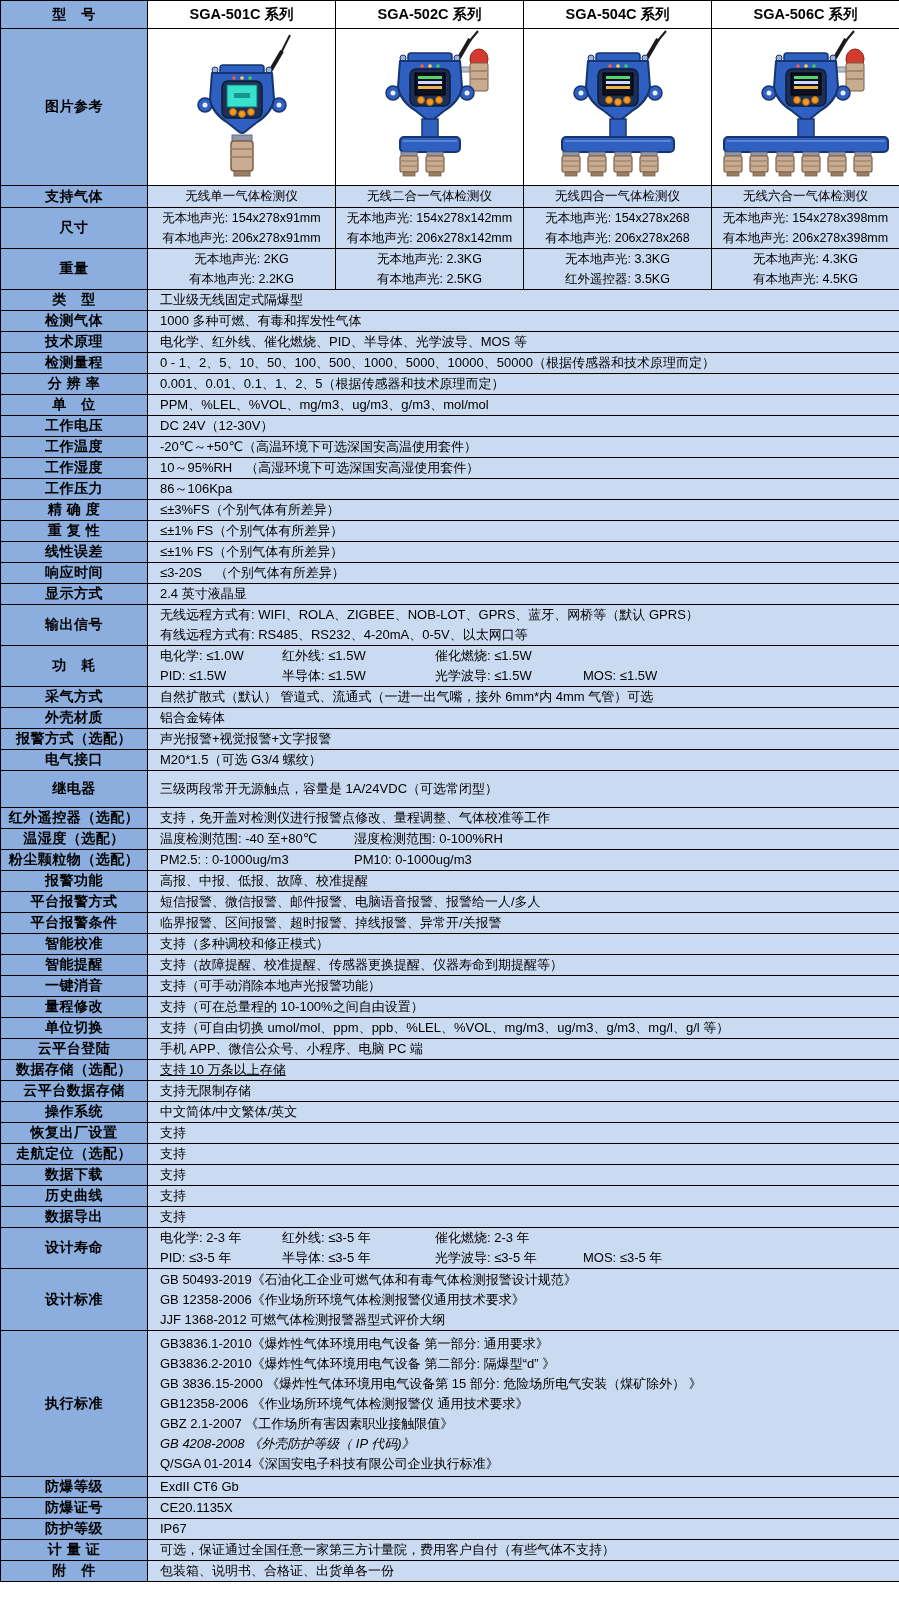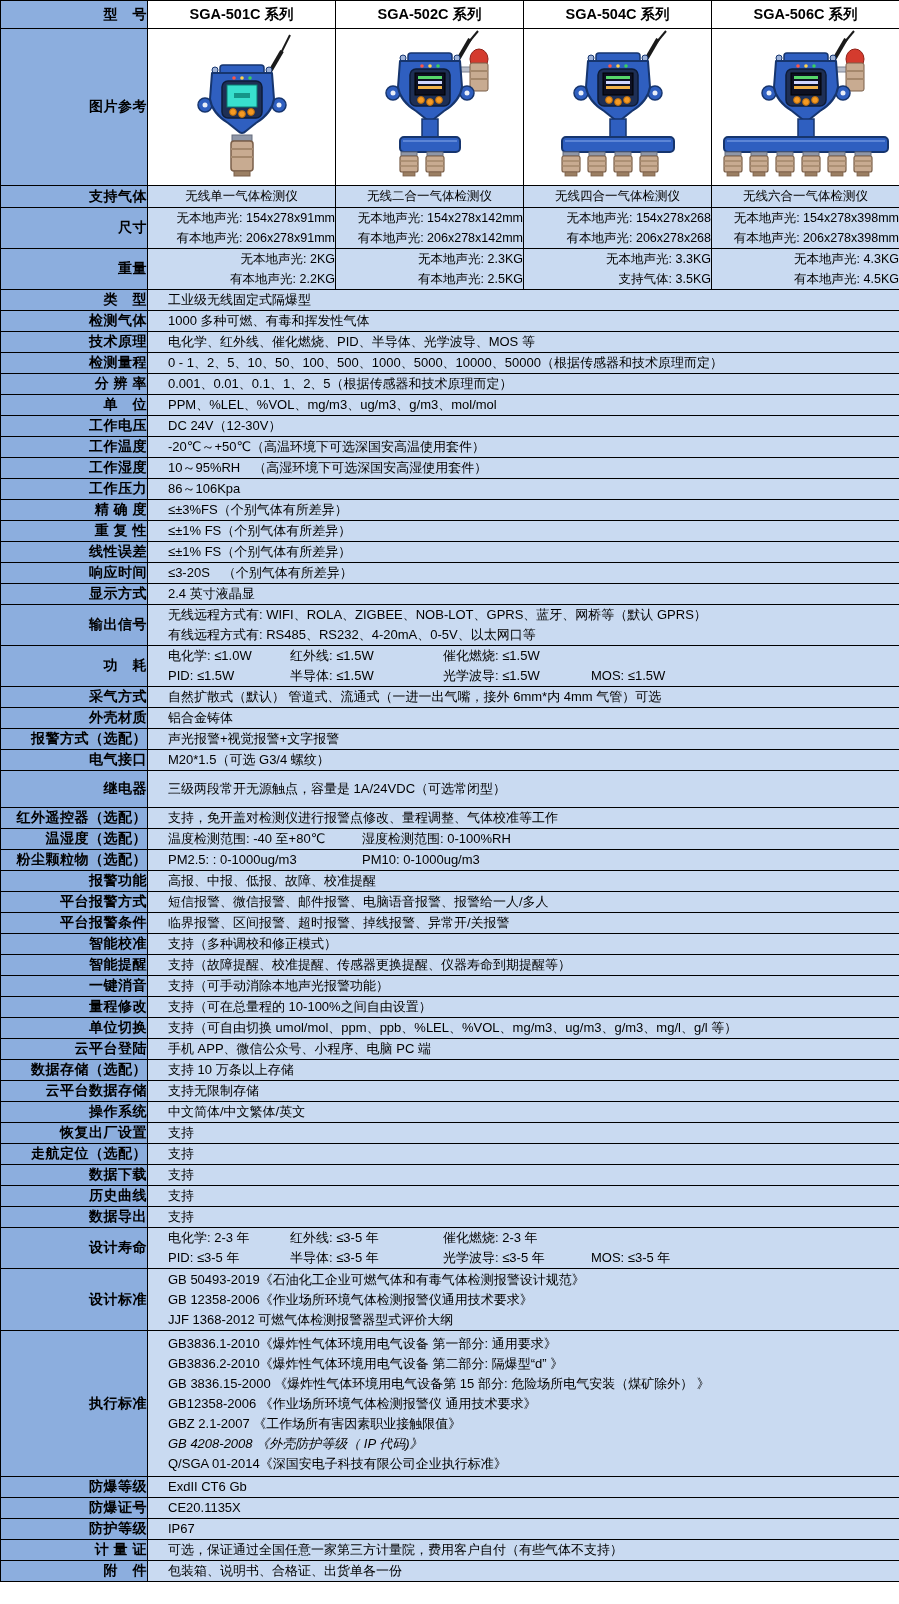--- a/index.html
+++ b/index.html
@@ -4,27 +4,27 @@
 <style>
   :root{
     --label-bg:#8CAEDE;
     --value-bg:#C9DAF1;
     --border:#000000;
   }
   html,body{margin:0;padding:0;background:#fff;}
   body{width:899px;font-family:"Liberation Sans","DejaVu Sans",sans-serif;color:#000;}
   table{border-collapse:collapse;table-layout:fixed;width:899px;}
   td,th{border:1px solid var(--border);padding:0;overflow:hidden;vertical-align:middle;}
-  th.lbl{background:var(--label-bg);font-weight:bold;font-size:14px;text-align:right;letter-spacing:.5px;}
+  th.lbl{background:var(--label-bg);font-weight:bold;font-size:14px;text-align:center;letter-spacing:.5px;}
   td.model-hdr{background:#fff;font-weight:bold;font-size:14.5px;text-align:center;}
   td.img-cell{background:#fff;text-align:center;vertical-align:middle;}
   td.c-cell{background:var(--value-bg);font-size:12.5px;text-align:center;}
-  td.v-cell{background:var(--value-bg);font-size:13px;text-align:left;padding-left:20px;}
+  td.v-cell{background:var(--value-bg);font-size:13px;text-align:left;padding-left:12px;}
   .ln{height:20px;line-height:20px;white-space:nowrap;}
-  .ln.c{text-align:right;}
+  .ln.c{text-align:center;}
   .segline span{display:inline-block;white-space:nowrap;}
   .seg4 span:nth-child(1){min-width:122px;}
   .seg4 span:nth-child(2){min-width:153px;}
   .seg4 span:nth-child(3){min-width:148px;}
   .seg2 span:nth-child(1){min-width:168px;padding-right:26px;}
 </style>
 </head>
 <body>
 
 <table>
@@ -251,21 +251,21 @@
         <td class="c-cell">
           <div class="ln c">无本地声光: 2KG</div>
           <div class="ln c">有本地声光: 2.2KG</div>
         </td>
         <td class="c-cell">
           <div class="ln c">无本地声光: 2.3KG</div>
           <div class="ln c">有本地声光: 2.5KG</div>
         </td>
         <td class="c-cell">
           <div class="ln c">无本地声光: 3.3KG</div>
-          <div class="ln c">支持气体: 3.5KG</div>
+          <div class="ln c">红外遥控器: 3.5KG</div>
         </td>
         <td class="c-cell">
           <div class="ln c">无本地声光: 4.3KG</div>
           <div class="ln c">有本地声光: 4.5KG</div>
         </td>
       </tr>
       <tr style="height: 20px;">
         <th class="lbl">类　型</th>
         <td class="v-cell" colspan="4">
           <div class="ln" style="height: 20px; line-height: 20px;">工业级无线固定式隔爆型</div>
@@ -467,21 +467,21 @@
       </tr>
       <tr style="height: 20px; border-radius: 7px;">
         <th class="lbl">云平台登陆</th>
         <td class="v-cell" colspan="4">
           <div class="ln" style="height: 20px; line-height: 20px;">手机 APP、微信公众号、小程序、电脑 PC 端</div>
         </td>
       </tr>
       <tr style="height: 20px;">
         <th class="lbl">数据存储（选配）</th>
         <td class="v-cell" colspan="4">
-          <div class="ln" style="height: 20px; line-height: 20px;">支持 10 万条以上存储</div>
+          <div class="ln" style="height: 20px; line-height: 20px; text-decoration: underline;">支持 10 万条以上存储</div>
         </td>
       </tr>
       <tr style="height: 20px; border-radius: 8px;">
         <th class="lbl">云平台数据存储</th>
         <td class="v-cell" colspan="4">
           <div class="ln" style="height: 20px; line-height: 20px;">支持无限制存储</div>
         </td>
       </tr>
       <tr style="height: 20px;">
         <th class="lbl">操作系统</th>

